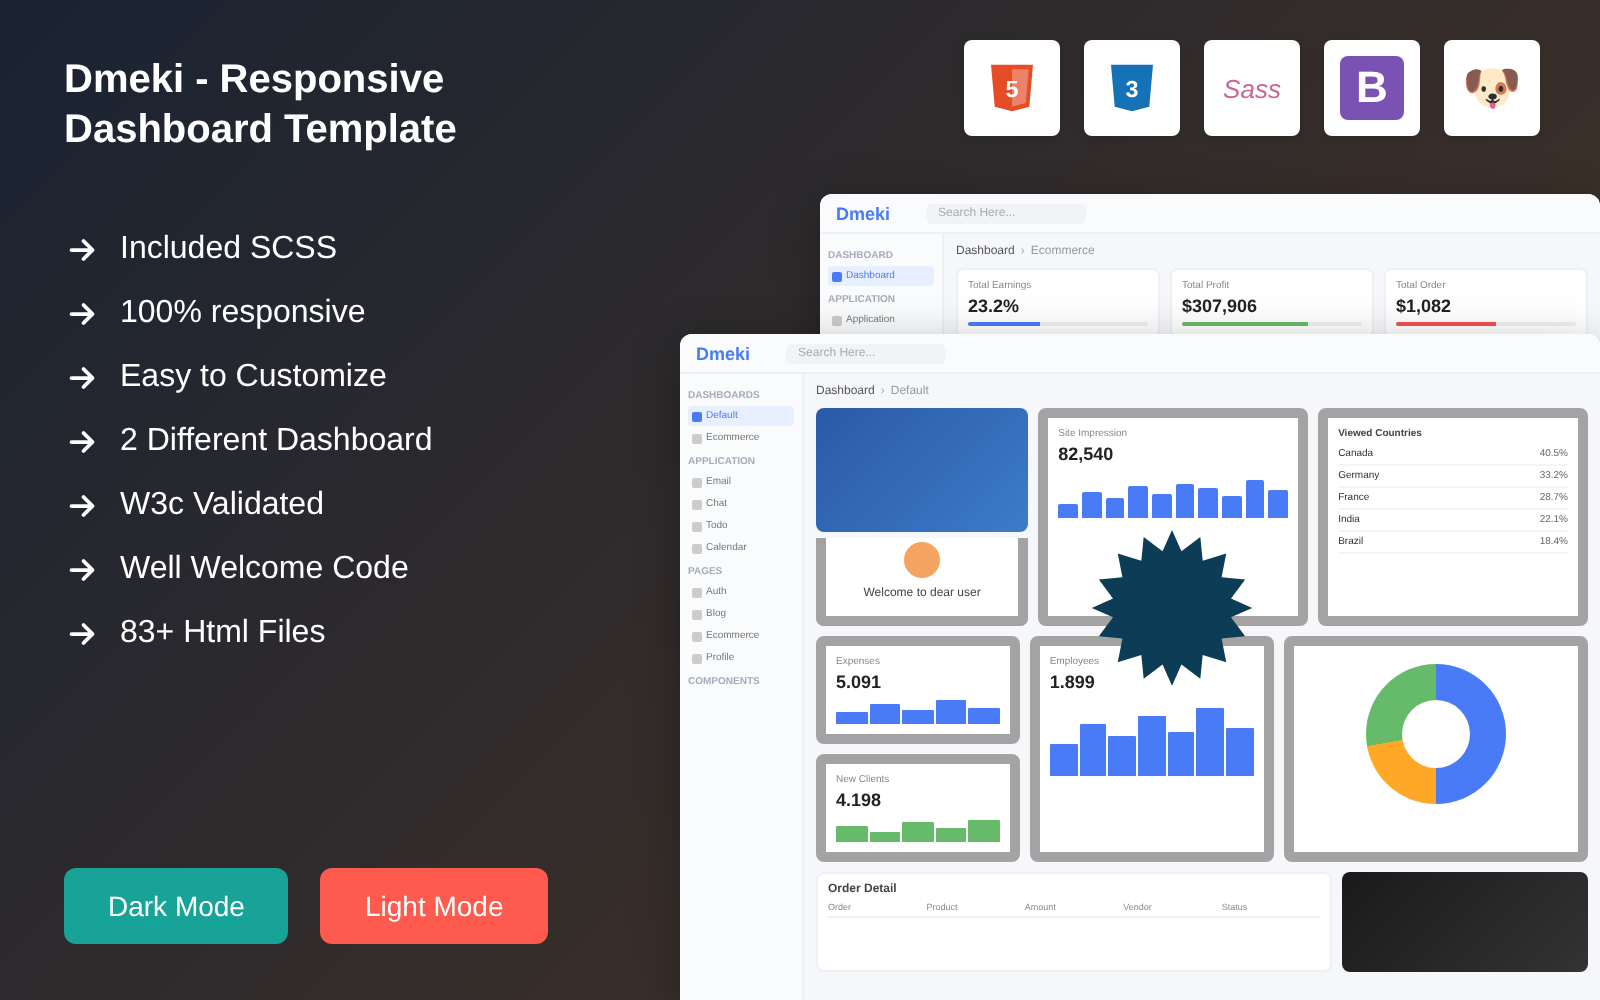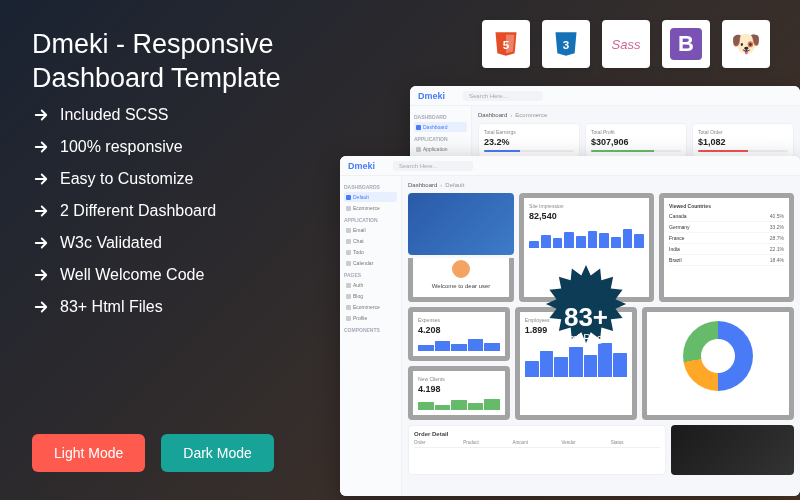--- a/index.html
+++ b/index.html
@@ -1,32 +1,32 @@
 <!DOCTYPE html>
 <html><head>
 <meta charset="utf-8">
 <style>
 *{margin:0;padding:0;box-sizing:border-box}
 body{width:800px;height:500px;background:linear-gradient(135deg,#1a2332 0%,#4a3525 100%);font-family:-apple-system,Arial,sans-serif;overflow:hidden;position:relative}
 .left{position:absolute;left:32px;top:28px;width:300px;color:#fff}
-.title{font-size:27px;font-weight:400;line-height:1.25;margin-bottom:10px}
+.title{font-size:20px;font-weight:700;line-height:1.25;margin-bottom:38px}
 .features{list-style:none}
 .features li{display:flex;align-items:center;font-size:16px;margin-bottom:14px;font-weight:400}
 .arrow{display:inline-block;width:18px;height:18px;margin-right:10px;flex-shrink:0}
 .arrow svg{width:18px;height:18px}
 .modes{position:absolute;left:32px;bottom:28px;display:flex;gap:16px}
 .mode-btn{padding:11px 22px;border-radius:6px;color:#fff;font-size:14px;font-weight:500;border:none;cursor:pointer}
 .light-btn{background:#ff5a4e}
 .dark-btn{background:#17a398}
 .tech-icons{position:absolute;top:20px;right:30px;display:flex;gap:12px}
 .tech-icon{width:48px;height:48px;background:#fff;border-radius:4px;display:flex;align-items:center;justify-content:center;font-size:22px;box-shadow:0 2px 6px rgba(0,0,0,0.1)}
 .sass-ic{color:#cc6699;font-weight:normal;font-style:italic}
 .bs-ic{background:#7952b3;color:#fff;font-weight:bold;border-radius:4px;width:32px;height:32px;display:flex;align-items:center;justify-content:center}
 .pug-ic{font-size:24px}
-.previews{position:absolute;right:0;top:86px;width:460px;height:334px}
+.previews{position:absolute;right:0;top:97px;width:460px;height:334px}
 .preview{position:absolute;background:#fff;border-radius:6px;box-shadow:0 6px 24px rgba(0,0,0,0.3);overflow:hidden}
 .preview-a{top:0;left:70px;width:390px;height:200px}
 .preview-b{top:70px;left:0;width:460px;height:340px}
 .p-top{height:20px;background:#fafbfc;border-bottom:1px solid #eef0f3;display:flex;align-items:center;padding:0 8px;font-size:7px;color:#666}
 .p-logo{color:#4a7bf7;font-weight:700;font-size:9px;margin-right:10px}
 .p-search{margin-left:8px;background:#f1f3f6;border-radius:3px;padding:2px 6px;font-size:6px;color:#aaa;width:80px}
 .p-body{display:flex;height:calc(100% - 20px)}
 .p-side{width:62px;background:#fafbfc;border-right:1px solid #eef0f3;padding:4px 4px;font-size:5px;color:#777}
 .p-side-hdr{color:#aab;font-size:5px;text-transform:uppercase;margin:4px 0 2px;font-weight:600}
 .p-side-item{padding:2px 2px;border-radius:2px;margin-bottom:1px;display:flex;align-items:center;gap:2px}
@@ -113,22 +113,22 @@
     <li>
         <span class="arrow"><svg viewBox="0 0 24 24" fill="none">
             <path d="M5 12h14m-6-6l6 6-6 6" stroke="#fff" stroke-width="2.5" stroke-linecap="round" stroke-linejoin="round"></path>
           </svg></span>
         <span>83+ Html Files</span>
       </li>
   </ul>
 </div>
 
 <div class="modes">
+  <button class="mode-btn dark-btn">Dark Mode</button>
   <button class="mode-btn light-btn">Light Mode</button>
-  <button class="mode-btn dark-btn">Dark Mode</button>
 </div>
 
 <div class="tech-icons">
   <div class="tech-icon">
       <svg width="28" height="28" viewBox="0 0 24 24">
         <path fill="#e44d26" d="M3 2l1.6 18L12 22l7.4-2L21 2H3z"></path>
         <path fill="#fff" d="M12 4v16l5.9-1.6L19.2 4H12z" opacity="0.3"></path>
         <text x="12" y="16" text-anchor="middle" fill="#fff" font-size="10" font-weight="bold">5</text>
       </svg>
     </div>
@@ -311,21 +311,21 @@
                   <span>Brazil</span>
                   <span>18.4%</span>
                 </div>
             </div>
           </div>
         </div>
         <div class="p-row">
           <div style="flex:1;display:flex;flex-direction:column;gap:5px">
             <div class="chart-box">
                 <div class="p-card-lbl">Expenses</div>
-                <div class="p-card-val">4.208</div>
+                <div class="p-card-val">5.091</div>
                 <div class="mini-chart">
                   <span style="height:40%"></span>
                   <span style="height:70%"></span>
                   <span style="height:50%"></span>
                   <span style="height:85%"></span>
                   <span style="height:60%"></span>
                 </div>
               </div>
             <div class="chart-box">
                 <div class="p-card-lbl">New Clients</div>
@@ -371,17 +371,13 @@
         </div>
       </div>
     </div>
   </div>
 </div>
 
 <div class="badge">
   <svg class="badge-star" viewBox="0 0 100 100">
       <path fill="#0d3d56" d="M50 0l4 9 8-6 1 10 10-3-2 10 10 1-6 8 9 4-9 4 6 8-10 1 2 10-10-3-1 10-8-6-4 9-4-9-8 6-1-10-10 3 2-10-10-1 6-8-9-4 9-4-6-8 10-1-2-10 10 3 1-10 8 6z"></path>
     </svg>
-  <div class="badge-text">
-    <div class="badge-num">83+</div>
-    <div class="badge-lbl">Html Pages</div>
-  </div>
 </div>
 
 </body></html>

